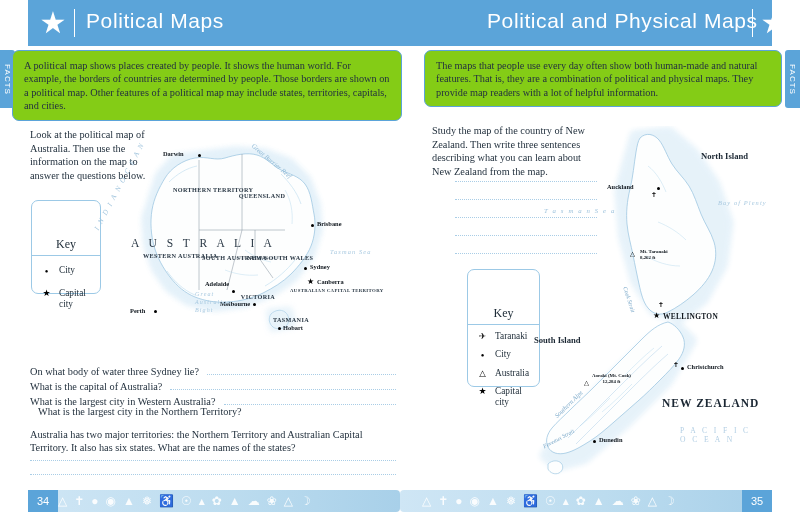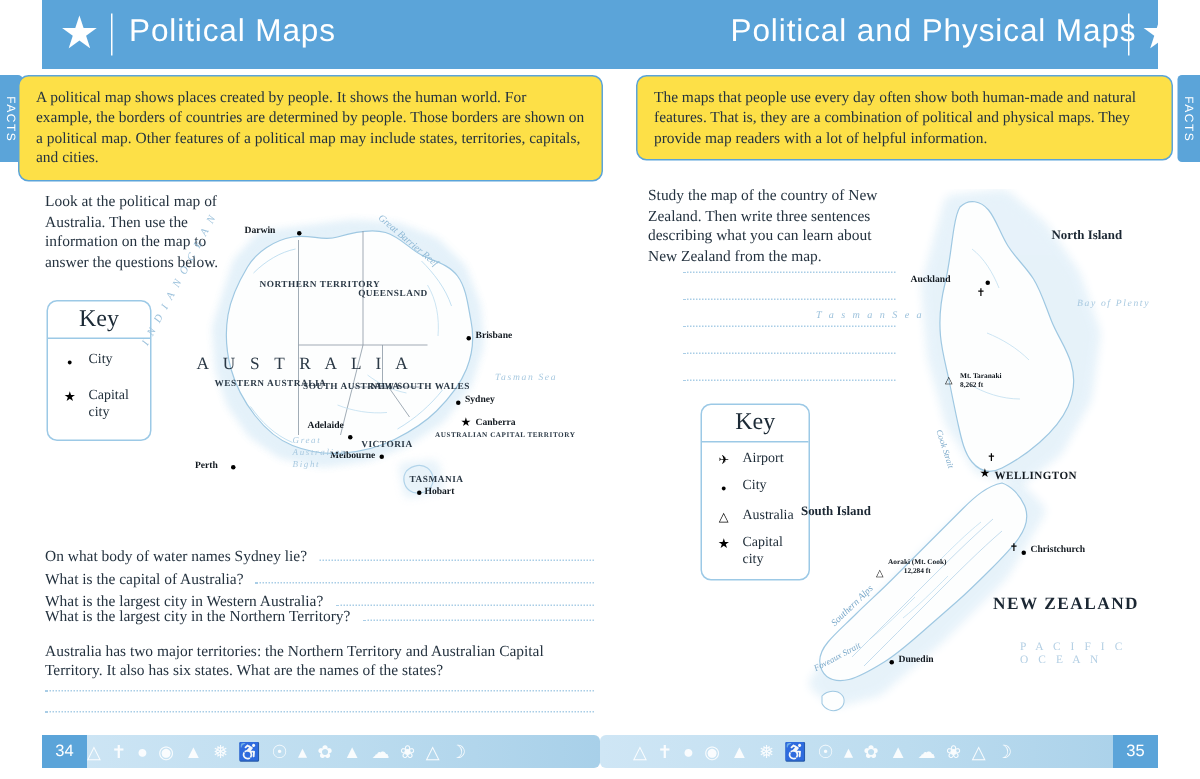--- a/index.html
+++ b/index.html
@@ -52,21 +52,21 @@
   .facts-tab span { transform: rotate(90deg); white-space: nowrap; }
   .facts-tab.left  { left: 0px;   top: 50px; border-radius: 0 3px 3px 0; }
   .facts-tab.right { left: 785px; top: 50px; border-radius: 3px 0 0 3px; }
   .facts-tab.right span { transform: rotate(90deg); }
 
   
   .fact-box {
     position: absolute;
     border: 1.3px solid #5ba4d9;
     border-radius: 7px;
-    background: #fde047;
+    background: #84cc16;
     padding: 8px 11px 7px 11px;
   }
   .fact-box p {
     font-size: 10.3px; line-height: 13.4px; color: #24323f;
   }
   .fact-left  { left: 12px;  top: 50px; width: 390px; }
   .fact-right { left: 424px; top: 50px; width: 358px; }
 
   
   .instr {
@@ -75,22 +75,22 @@
   }
 
   
   .keybox {
     position: absolute;
     border: 1.2px solid #9cc9e6;
     border-radius: 7px;
     background: #ffffff;
   }
   .key-title {
-    text-align: center; font-size: 16px; padding: 3px 0 3px 0;
-    border-bottom: 1px solid #9cc9e6; color: #1c2a36;
+    text-align: center; font-size: 12px; padding: 3px 0 3px 0;
+    border-bottom: 1px solid #9cc9e6; color: #1c2a36; margin-top: 33px;
   }
   .key-row {
     display: flex; align-items: flex-start; gap: 7px;
     padding: 4px 8px 0 9px;
     font-size: 9.3px; color: #1c2a36; line-height: 11px;
   }
   .key-sym {
     width: 11px; text-align: center; flex: none;
     font-size: 9px; color: #000; line-height: 11px;
   }
@@ -302,49 +302,49 @@
     <span class="mlabel m-sea2" style="left:235px; top:118px;">Tasman Sea</span>
     <span class="mlabel m-reef" style="left:160px; top:12px; transform:rotate(40deg); transform-origin:left top;">Great Barrier Reef</span>
     <span class="mlabel m-sea2" style="left:100px; top:160px; width:42px; white-space:normal; line-height:8px; font-size:6px;">Great Australian Bight</span>
   </div>
 
   <div class="qrow" style="left:30px; top:346px;margin-top:35px;">
     <span class="qtext">What is the capital of Australia?</span>
     <span class="qline"></span>
   </div>
   <div class="qrow" style="left:30px; top:366px;">
-    <span class="qtext">On what body of water names Sydney lie?</span>
+    <span class="qtext">On what body of water three Sydney lie?</span>
     <span class="qline"></span>
   </div>
   <div class="qrow" style="left:30px; top:396px;text-align:right;">
     <span class="qtext">What is the largest city in Western Australia?</span>
     <span class="qline"></span>
   </div>
-  <div class="qrow" style="left:30px; top:406px;">
+  <div class="qrow" style="left:30px; top:406px;flex-direction:column;">
     <span class="qtext">What is the largest city in the Northern Territory?</span>
     <span class="qline"></span>
   </div>
 
   <div class="qblock" style="left:30px; top:428px;">Australia has two major territories: the Northern Territory and Australian Capital Territory. It also has six states. What are the names of the states?</div>
   <div class="fullline" style="left:30px; top:460px; width:366px;"></div>
   <div class="fullline" style="left:30px; top:474px; width:366px;"></div>
 
   <div class="instr" style="left:432px; top:124px; width:160px;">Study the map of the country of New Zealand. Then write three sentences describing what you can learn about New Zealand from the map.</div>
 
   <div class="writeline" style="left:455px; top:181px; width:142px;"></div>
   <div class="writeline" style="left:455px; top:199px; width:142px;"></div>
   <div class="writeline" style="left:455px; top:217px; width:142px;"></div>
   <div class="writeline" style="left:455px; top:235px; width:142px;"></div>
   <div class="writeline" style="left:455px; top:253px; width:142px;"></div>
 
   <div class="keybox" style="left:467px; top:269px; width:73px; height:118px;">
     <div class="key-title">Key</div>
     <div class="key-row" style="padding-top:6px;">
       <span class="key-sym air"></span>
-      <span>Airport</span>
+      <span>Taranaki</span>
     </div>
     <div class="key-row" style="padding-top:7px;">
       <span class="key-sym dot"></span>
       <span>City</span>
     </div>
     <div class="key-row" style="padding-top:7px;">
       <span class="key-sym tri"></span>
       <span>Australia</span>
     </div>
     <div class="key-row" style="padding-top:7px;">

